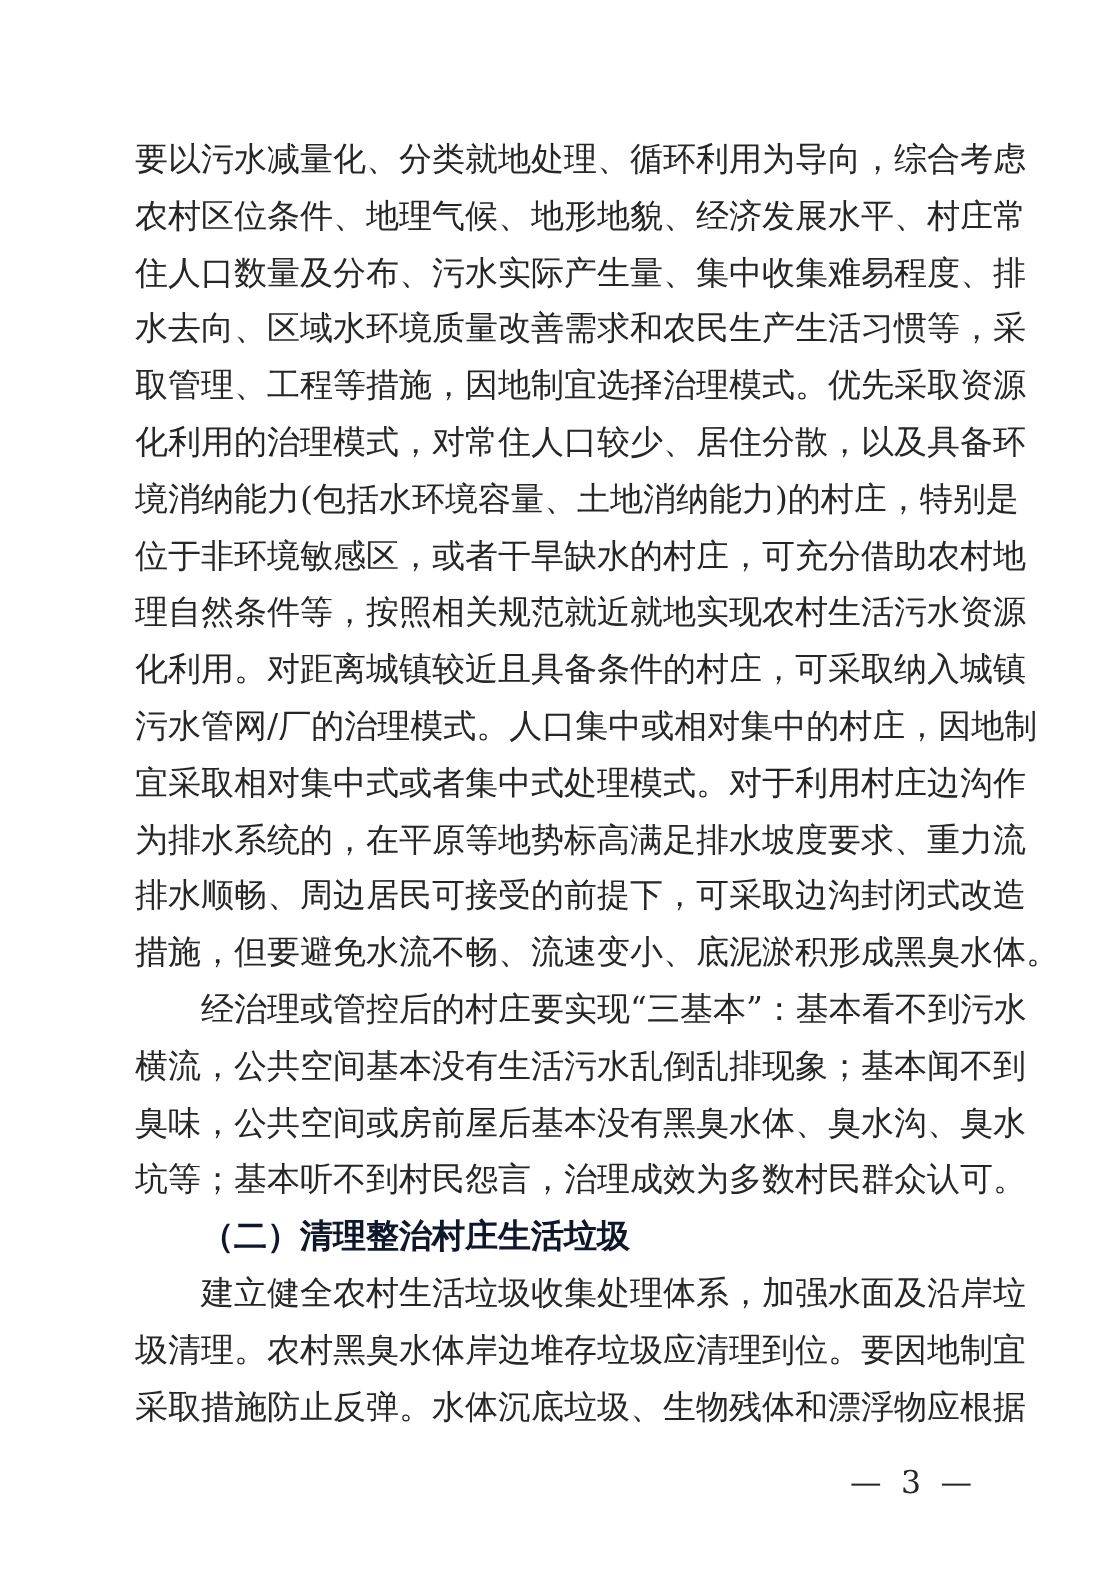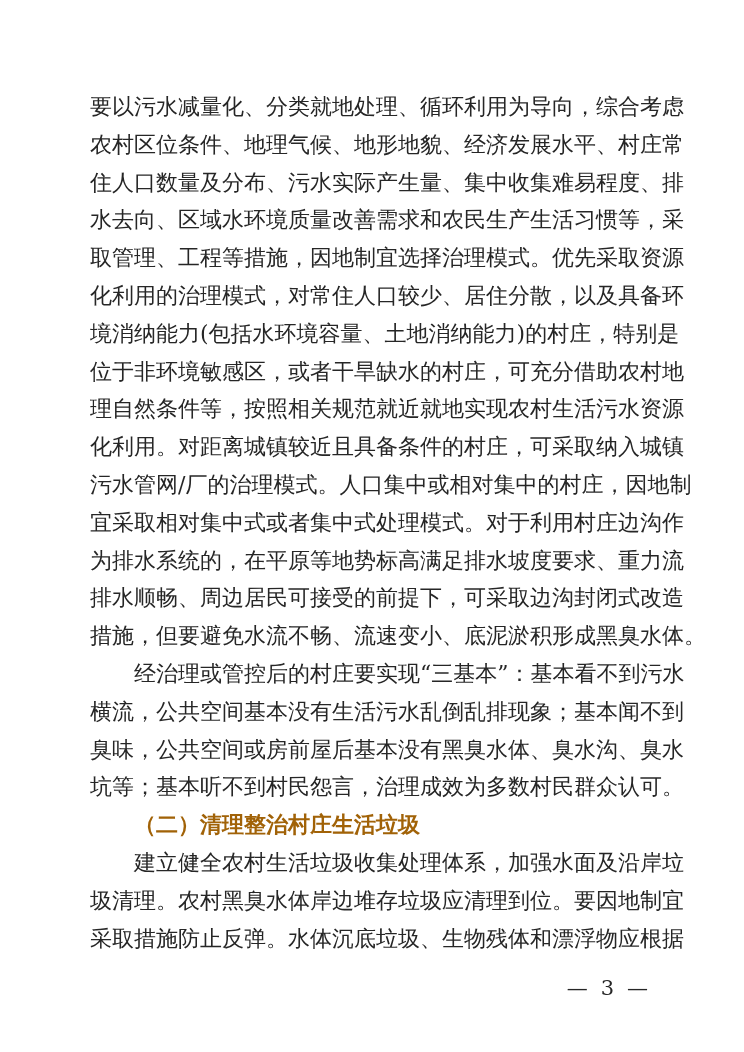--- a/index.html
+++ b/index.html
@@ -34,21 +34,21 @@
   .line.j {
     display: flex;
     justify-content: space-between;
     align-items: center;
   }
   .line.indent {
     padding-left: 44px;
   }
   .line.heading {
     font-weight: 700;
-    color: #a16207;
+    color: #0f172a;
   }
   .page-footer {
     position: absolute;
     top: 976px;
     right: 96px;
     display: flex;
     align-items: center;
     gap: 13px;
     font-size: 21px;
     line-height: 24px;

